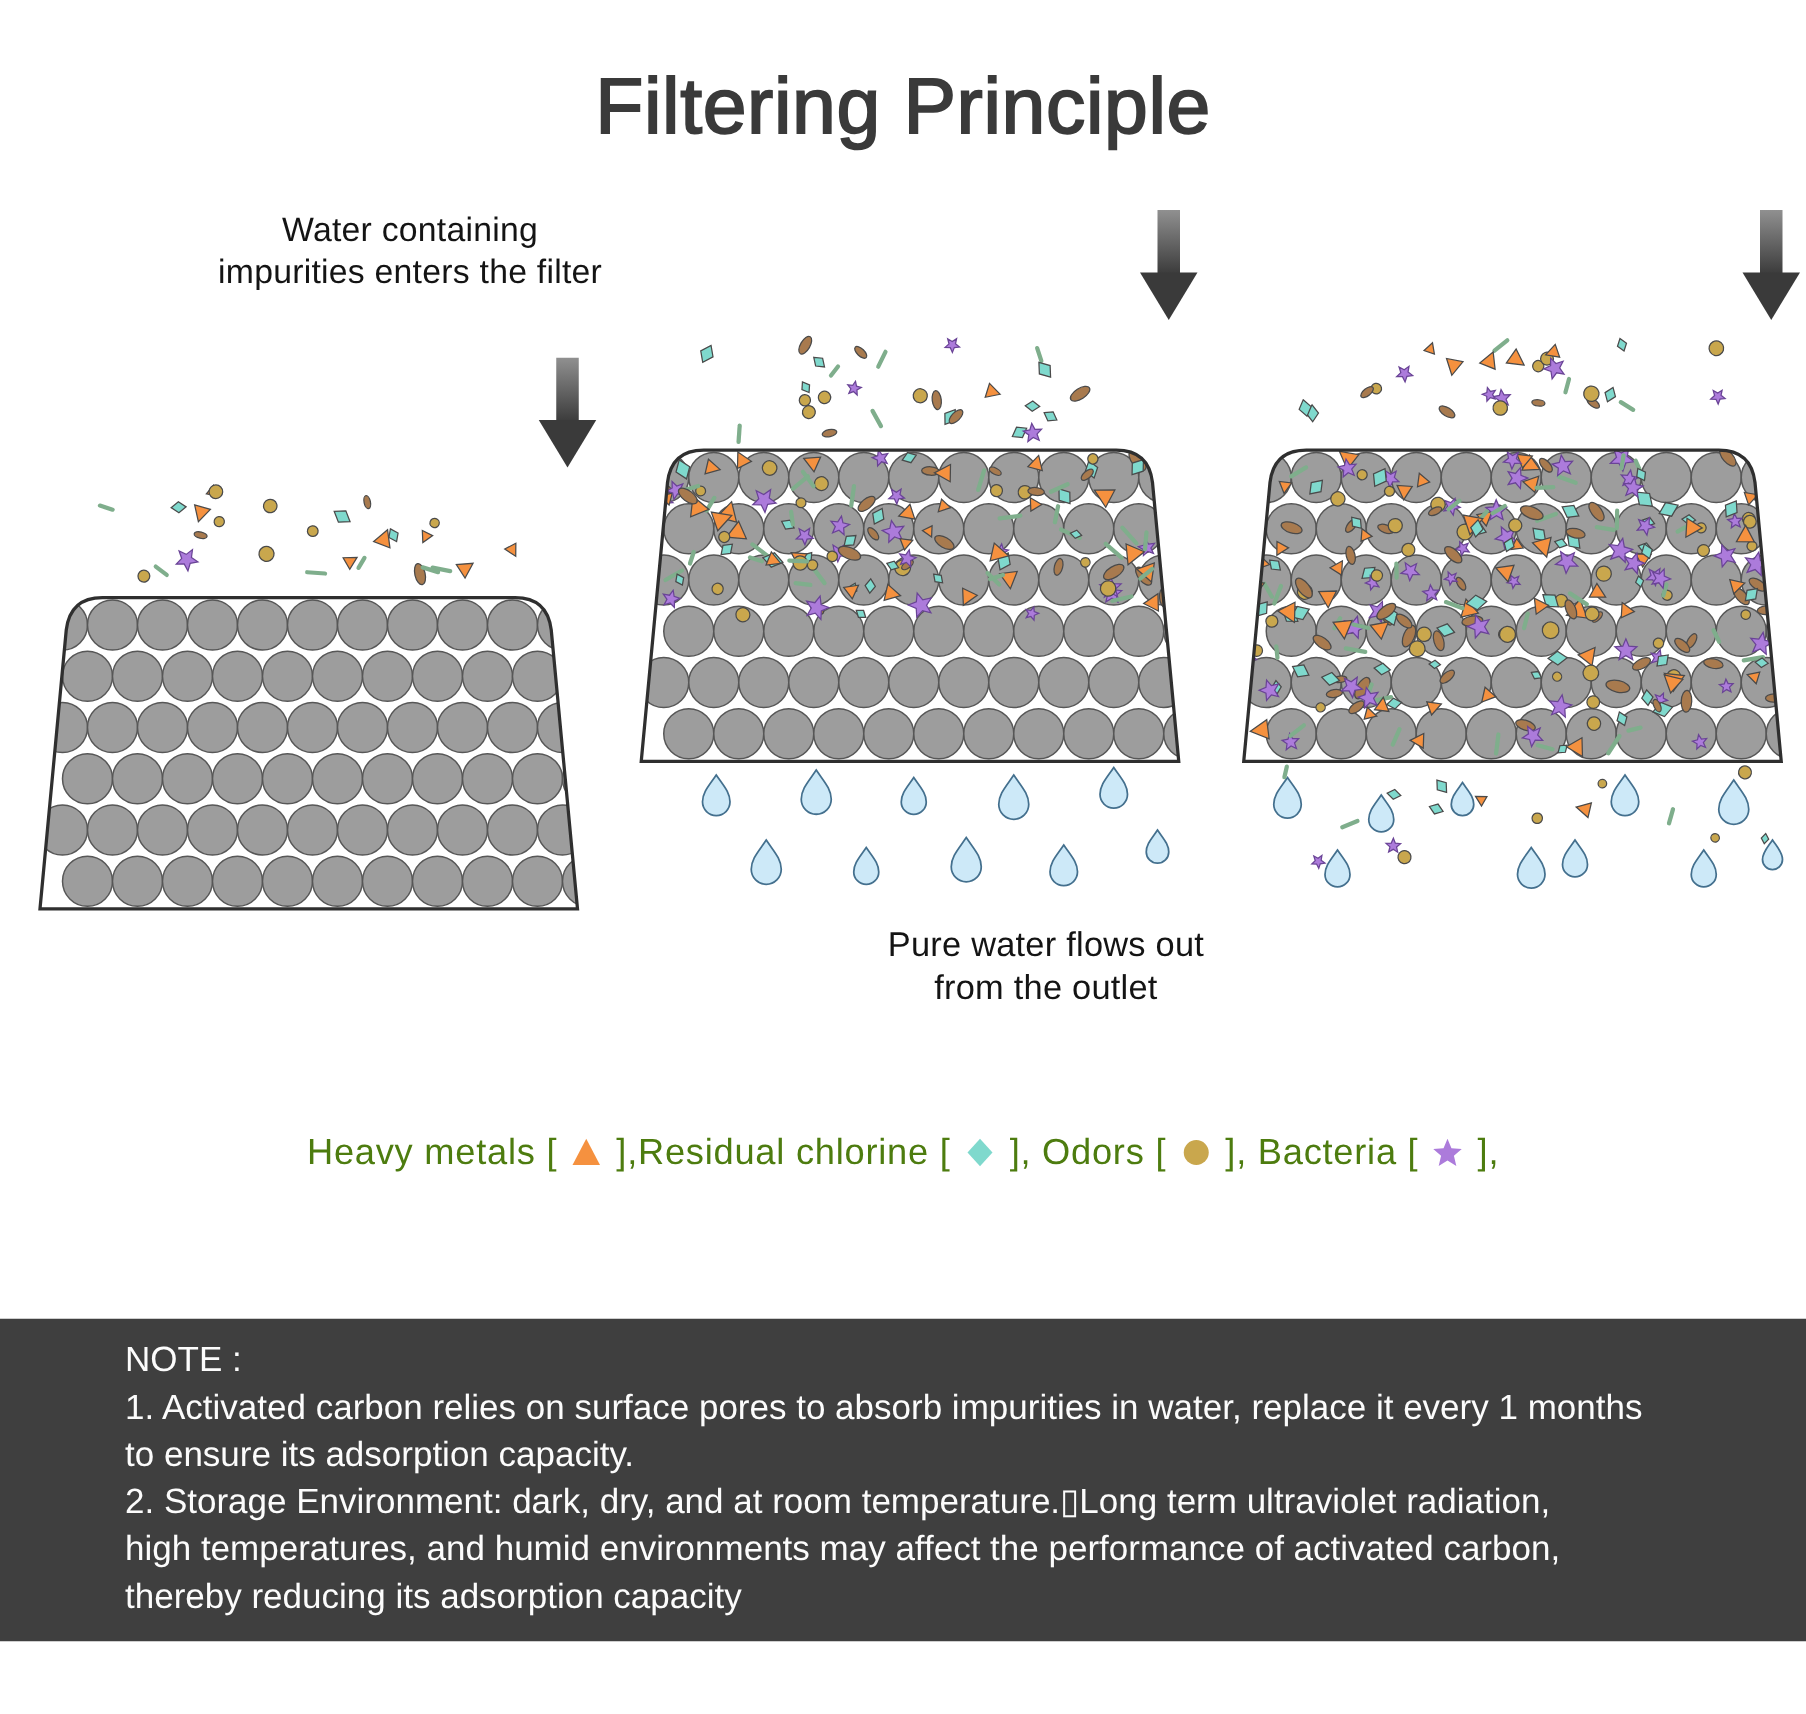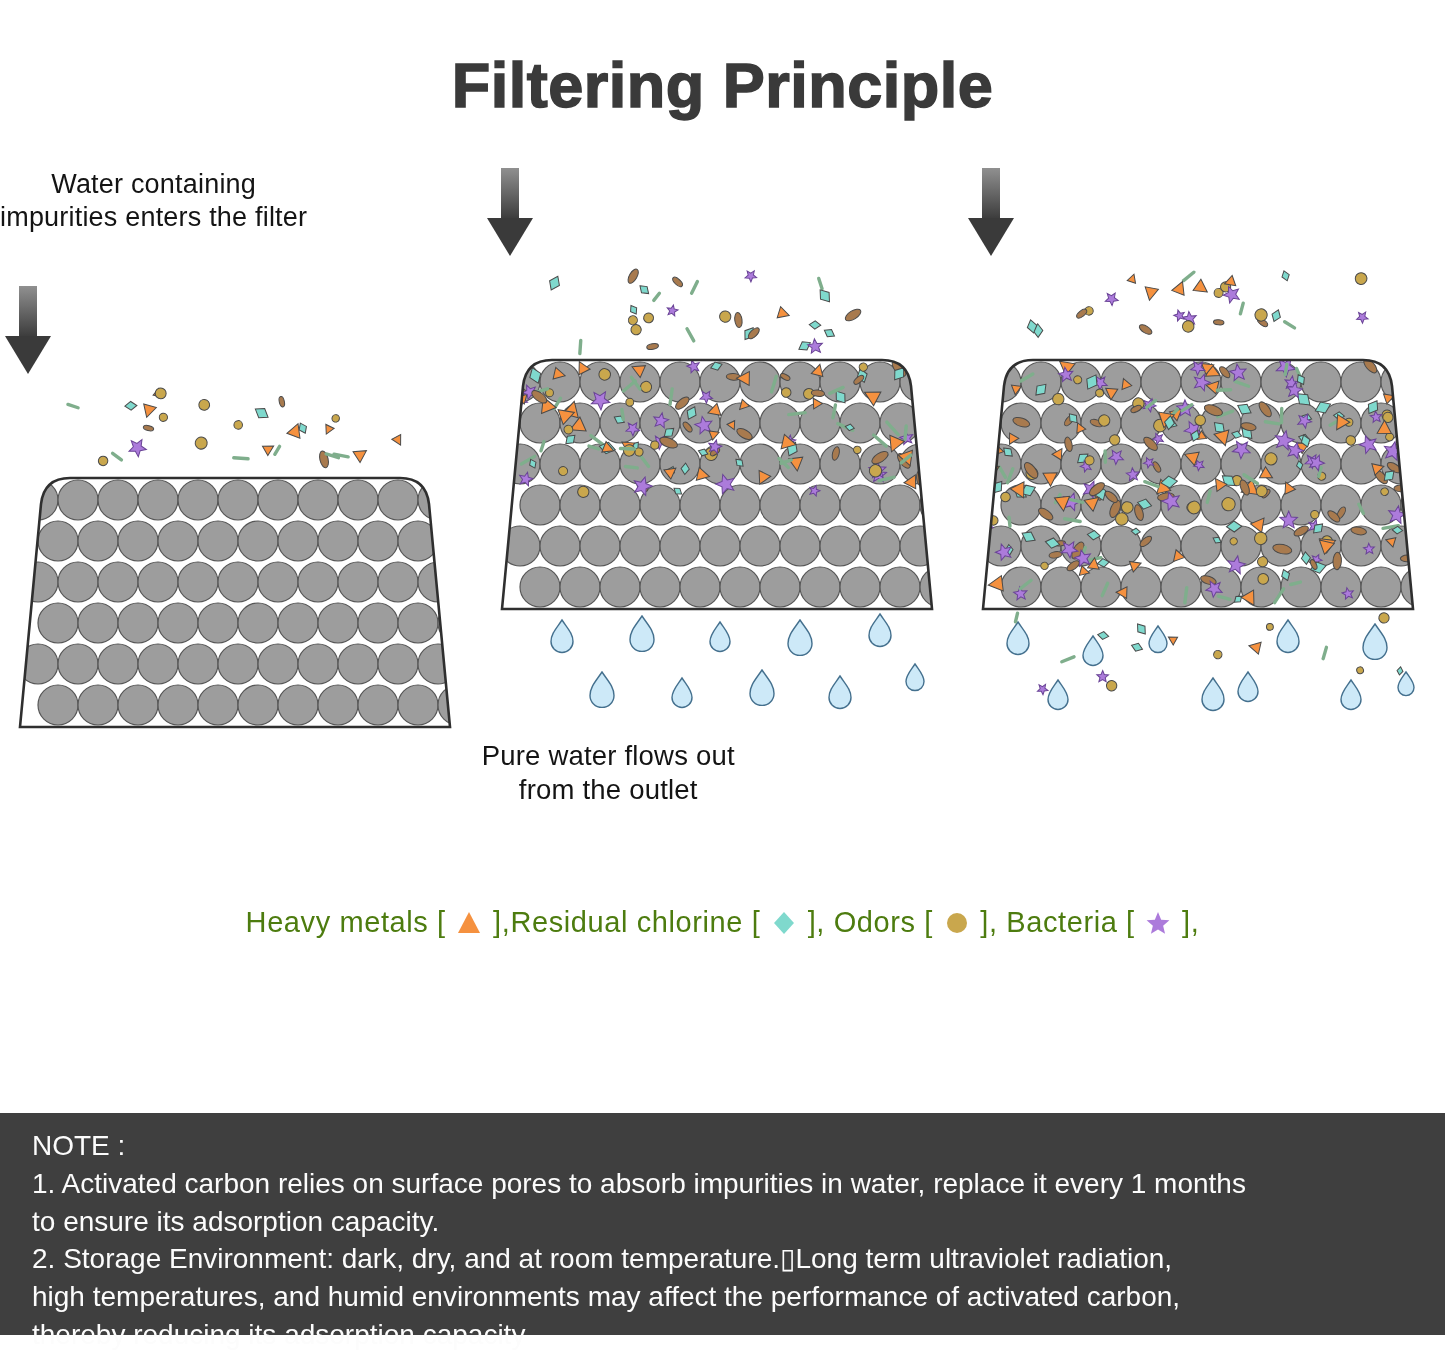--- a/index.html
+++ b/index.html
@@ -1,28 +1,28 @@
 <!DOCTYPE html>
 <html><head>
 <meta charset="utf-8">
 <style>
   html,body{margin:0;padding:0}
   body{width:1445px;height:1371px;background:#ffffff;font-family:"Liberation Sans",sans-serif;color:#141414;overflow:hidden}
   .page{position:relative;width:1445px;height:1371px;overflow:hidden}
-  .title{padding-top:10px;text-align:center;font-size:63px;line-height:1.05;font-weight:700;color:#3a3a3a;letter-spacing:.5px;-webkit-text-stroke:1.5px #3a3a3a}
+  .title{padding-top:10px;text-align:center;font-size:63px;line-height:1.05;font-weight:400;color:#3a3a3a;letter-spacing:.5px;-webkit-text-stroke:1.5px #3a3a3a}
   .stages{display:flex;margin-top:50px}
-  .stage{width:33.333%;display:flex;flex-direction:column;align-items:flex-start}
+  .stage{width:33.333%;display:flex;flex-direction:column;align-items:flex-end}
   .caption-top{height:118px;font-size:27px;line-height:1.2;letter-spacing:.2px;text-align:center;white-space:pre-line}
   .arrow-wrap{height:96px;display:flex;align-items:flex-start;justify-content:center}
   svg.diagram{display:block}
   .caption-bottom{margin-top:10px;font-size:27.5px;line-height:1.22;letter-spacing:.2px;text-align:center;white-space:pre-line}
   .legend{margin-top:44px;text-align:center;font-size:29px;letter-spacing:.6px;color:#4d7c0f}
   .legend-row{line-height:1.5}
   .legend-icon{vertical-align:-4px;margin:0 2px}
-  .note{position:absolute;left:0;top:1113px;width:1445px;height:222px;background:#3f3f3f;color:#fcfcfc;padding:14px 24px 0 32px;box-sizing:border-box}
+  .note{position:absolute;left:0;top:1055px;width:1445px;height:258px;background:#3f3f3f;color:#fcfcfc;padding:14px 24px 0 100px;box-sizing:border-box}
   .note-heading{font-size:28px;line-height:1.35}
   .note-body{font-size:28px;line-height:1.35;white-space:pre-line}
 </style>
 </head>
 <body>
 
 <div class="page">
 
   <h1 class="title">Filtering Principle</h1>
 

